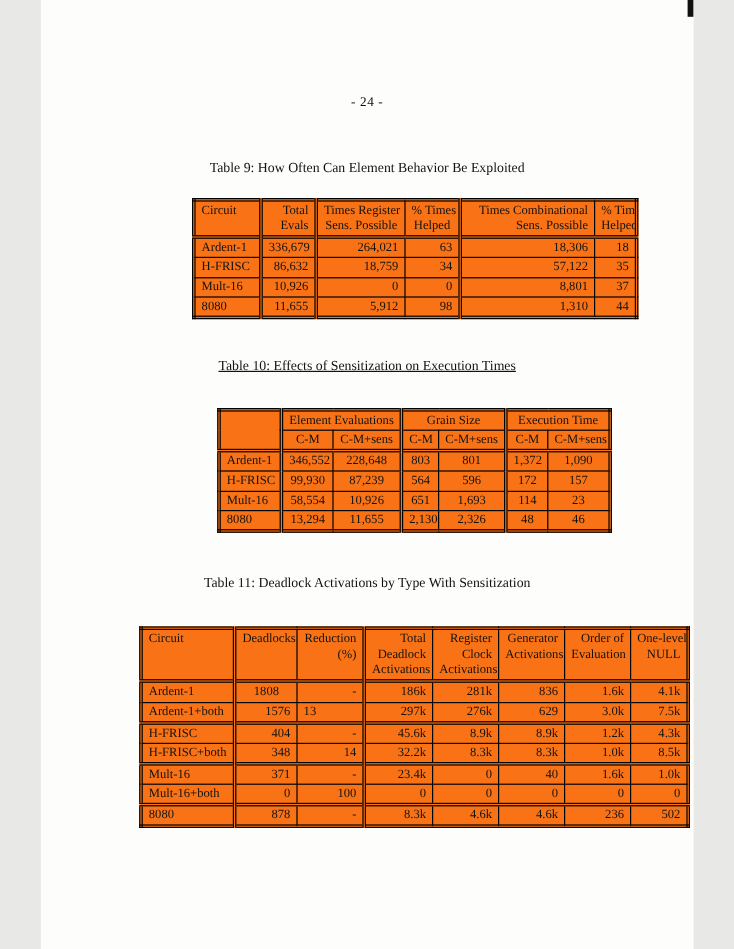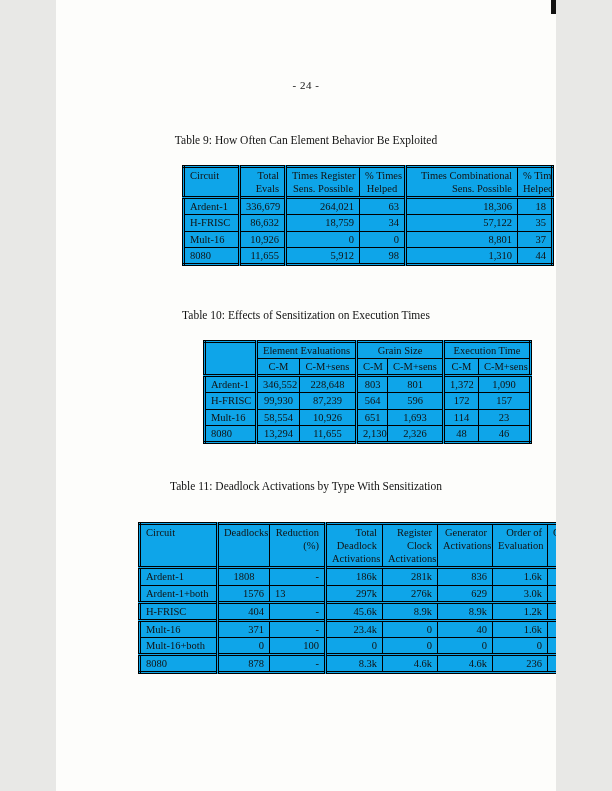--- a/index.html
+++ b/index.html
@@ -1,18 +1,18 @@
 <!DOCTYPE html>
 <html><head>
 <meta charset="utf-8">
 <style>
   html,body { margin:0; padding:0; background:#e8e8e6; }
   .page {
     position:relative;
-    width:500px; height:791px;
+    width:544px; height:791px;
     margin:0 auto;
     background:#fdfdfb;
     font-family:"Liberation Serif", serif;
     color:#121212;
     overflow:hidden;
   }
   .corner-mark {
     position:absolute; top:0; right:0;
     width:5px; height:14px;
     background:#111;
@@ -20,30 +20,30 @@
   .page-number {
     position:absolute; top:79px; left:0;
     width:100%; text-align:center;
     font-size:11px; letter-spacing:0.5px;
   }
   .caption {
     position:absolute; left:0; width:100%;
     text-align:center; font-size:11.5px;
   }
   .caption.c9  { top:134px; }
-  .caption.c10 { top:309px; }
+  .caption.c10 { top:299px;text-decoration:underline; }
   .caption.c11 { top:480px; }
   .tbl-wrap { position:absolute; }
   .tw9  { left:126px; top:165px; }
   .tw10 { left:147px; top:340px; }
   .tw11 { left:82px;  top:522px; }
   table {
     border-collapse:collapse;
     table-layout:fixed;
-    background:#0ea5e9;
+    background:#f97316;
     border:3px double #000;
   }
   th, td {
     border:1px solid #000;
     font-size:10.5px;
     line-height:1.25;
     font-weight:normal;
     padding:1px 5px;
     overflow:hidden;
     white-space:nowrap;
@@ -242,20 +242,30 @@
           <tr class="hsep">
             <td class="vd" style="text-align: left;">H-FRISC</td>
             <td style="text-align: right;">404</td>
             <td class="vd" style="text-align: right;">-</td>
             <td style="text-align: right;">45.6k</td>
             <td style="text-align: right;">8.9k</td>
             <td style="text-align: right;">8.9k</td>
             <td style="text-align: right;">1.2k</td>
             <td style="text-align: right;">4.3k</td>
           </tr>
+          <tr>
+            <td class="vd" style="text-align: left;">H-FRISC+both</td>
+            <td style="text-align: right;">348</td>
+            <td class="vd" style="text-align: right;">14</td>
+            <td style="text-align: right;">32.2k</td>
+            <td style="text-align: right;">8.3k</td>
+            <td style="text-align: right;">8.3k</td>
+            <td style="text-align: right;">1.0k</td>
+            <td style="text-align: right;">8.5k</td>
+          </tr>
           <tr class="hsep">
             <td class="vd" style="text-align: left;">Mult-16</td>
             <td style="text-align: right;">371</td>
             <td class="vd" style="text-align: right;">-</td>
             <td style="text-align: right;">23.4k</td>
             <td style="text-align: right;">0</td>
             <td style="text-align: right;">40</td>
             <td style="text-align: right;">1.6k</td>
             <td style="text-align: right;">1.0k</td>
           </tr>

